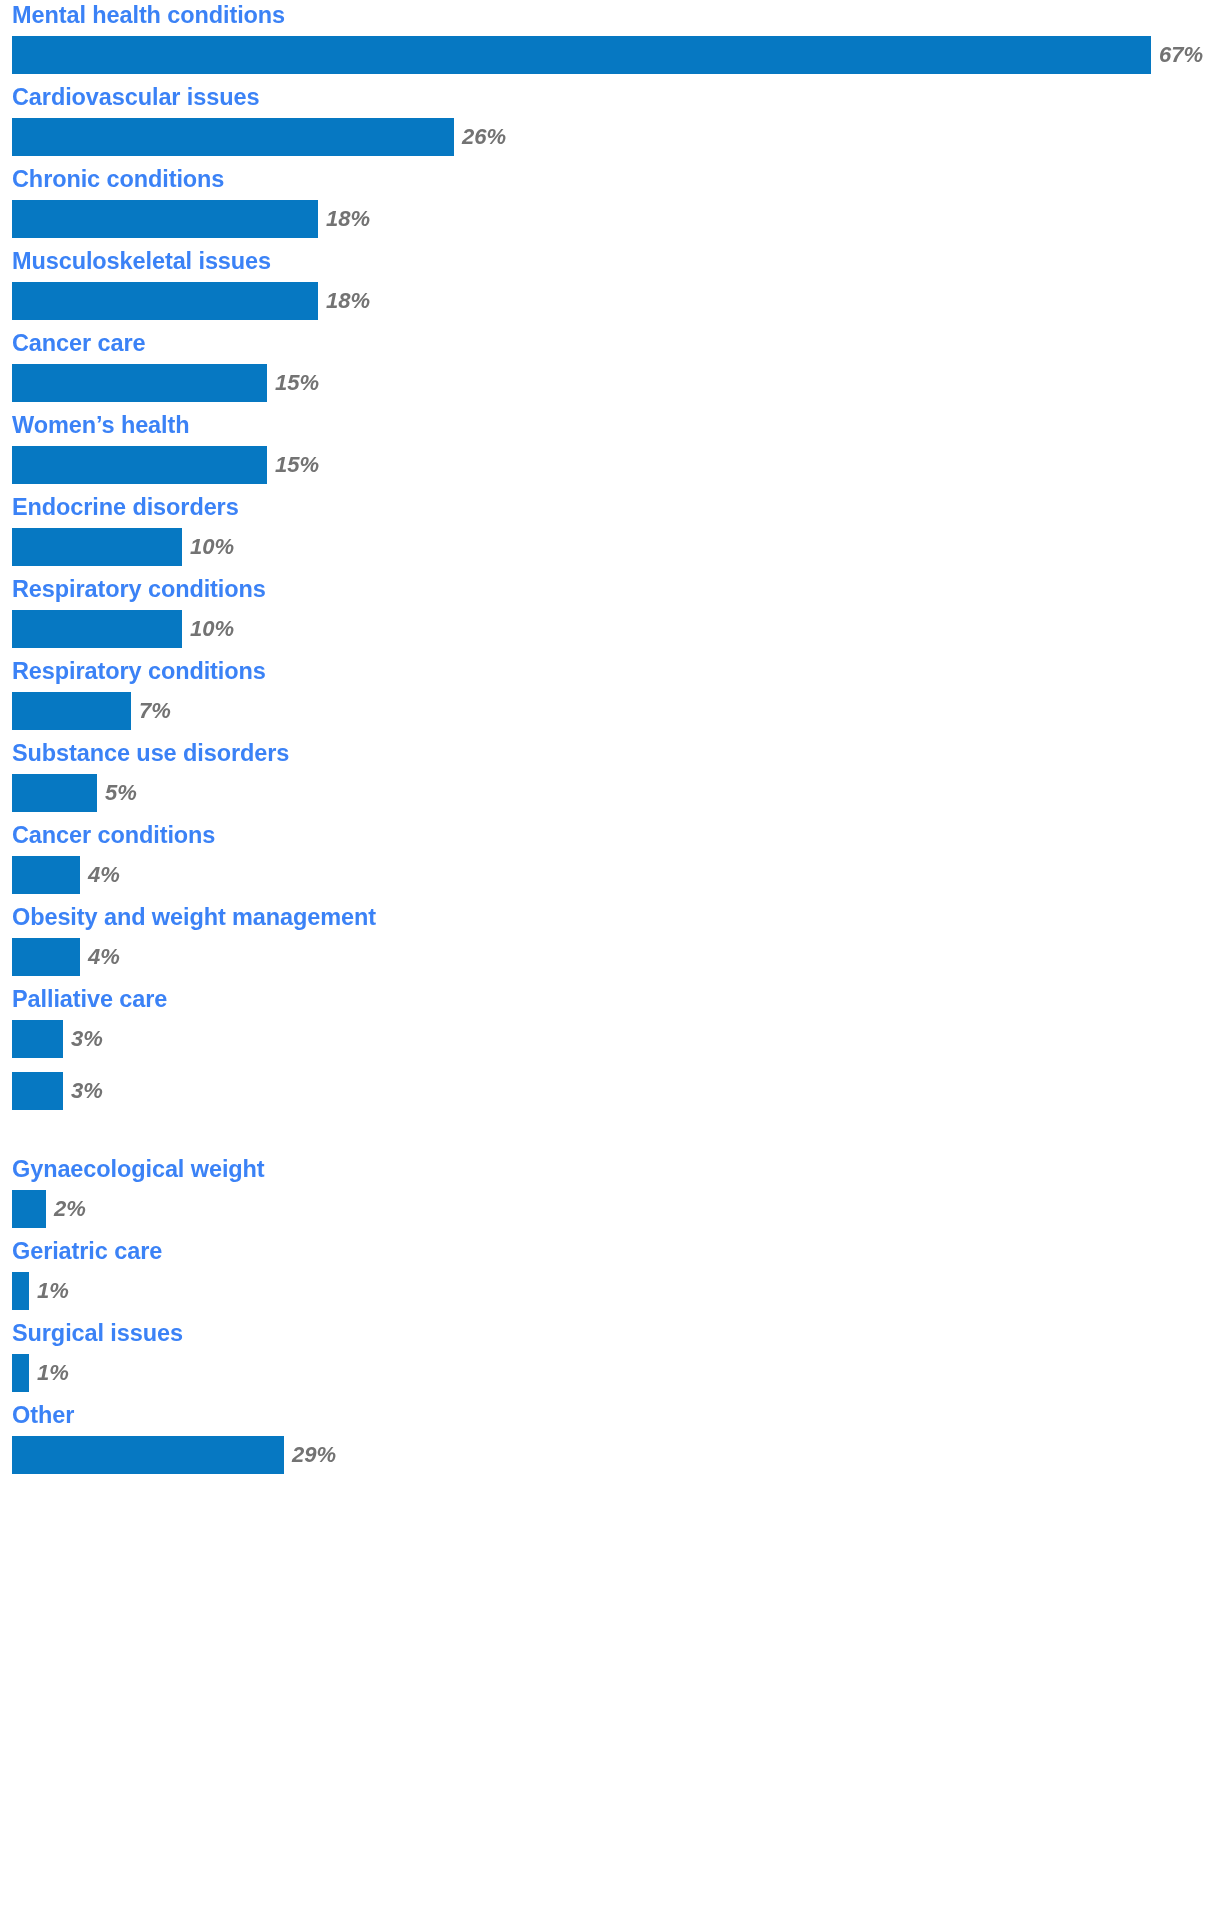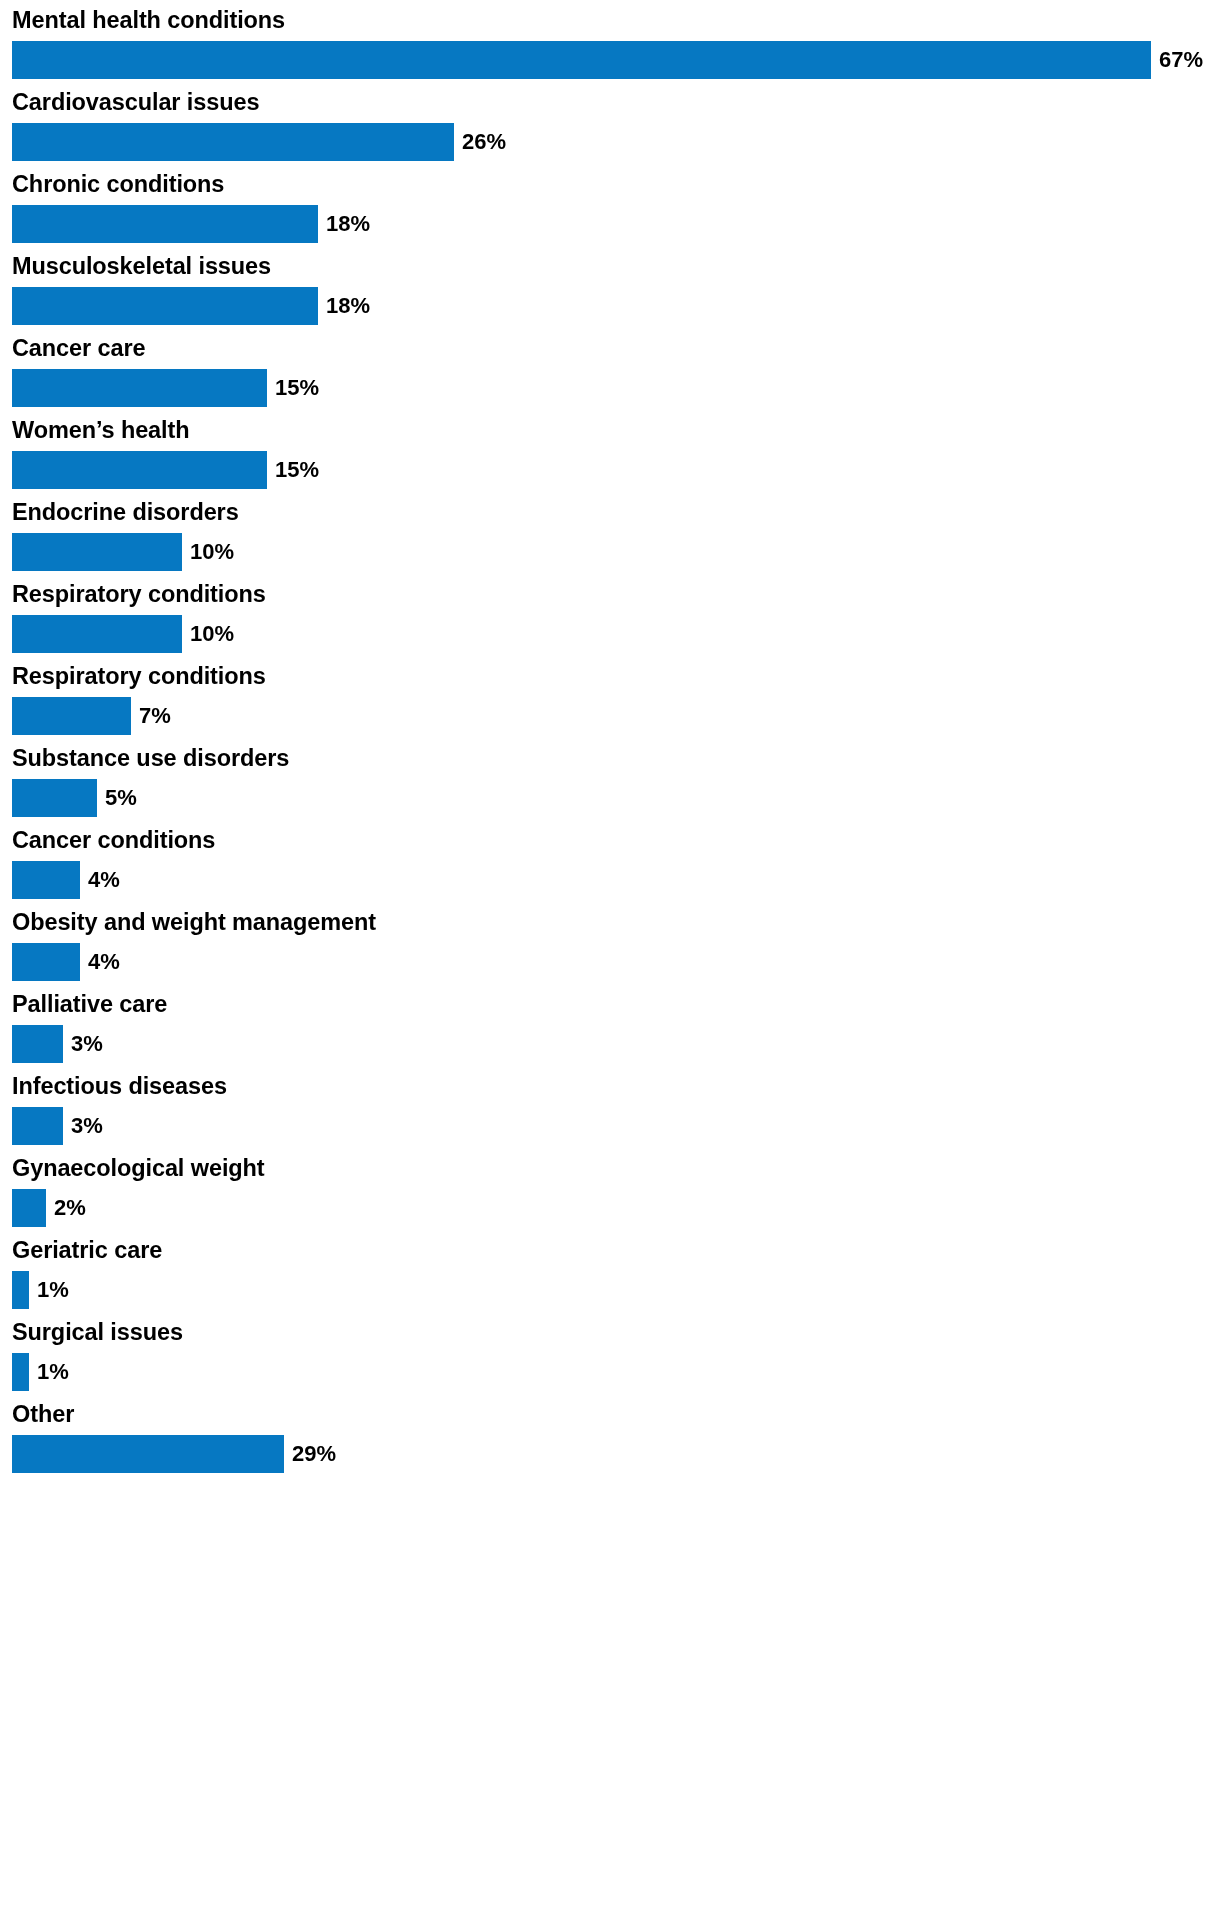--- a/index.html
+++ b/index.html
@@ -23,46 +23,46 @@
   .bar-row {
     position: relative;
     height: 82px;
     padding-left: 12px;
     box-sizing: border-box;
   }
   .bar-label {
     display: block;
     font-size: 23.5px;
     font-weight: 700;
-    color: #000000;
+    color: #3b82f6;
     letter-spacing: -0.1px;
     line-height: 30px;
     height: 30px;
-    padding-top: 5px;
     white-space: nowrap;
   }
   .bar-track {
     position: relative;
     display: flex;
     align-items: center;
     height: 38px;
     margin-top: 6px;
   }
   .bar-fill {
     height: 38px;
     background: #0678C2;
     flex: 0 0 auto;
   }
   .bar-value {
     font-size: 22px;
     font-weight: 700;
-    color: #000000;
+    color: #737373;
     line-height: 38px;
     margin-left: 8px;
     white-space: nowrap;
+    font-style: italic;
   }
 </style>
 </head>
 <body>
 
 <div id="chart">
     <div class="bar-row">
       <span class="bar-label">Mental health conditions</span>
       <div class="bar-track">
         <div class="bar-fill" style="width: 1139px; background: rgb(6, 120, 194);"></div>
@@ -147,21 +147,20 @@
       </div>
     </div>
     <div class="bar-row">
       <span class="bar-label">Palliative care</span>
       <div class="bar-track">
         <div class="bar-fill" style="width: 51px; background: rgb(6, 120, 194);"></div>
         <span class="bar-value">3%</span>
       </div>
     </div>
     <div class="bar-row">
-      <span class="bar-label">Infectious diseases</span>
       <div class="bar-track">
         <div class="bar-fill" style="width: 51px; background: rgb(6, 120, 194);"></div>
         <span class="bar-value">3%</span>
       </div>
     </div>
     <div class="bar-row">
       <span class="bar-label">Gynaecological weight</span>
       <div class="bar-track">
         <div class="bar-fill" style="width: 34px; background: rgb(6, 120, 194);"></div>
         <span class="bar-value">2%</span>

